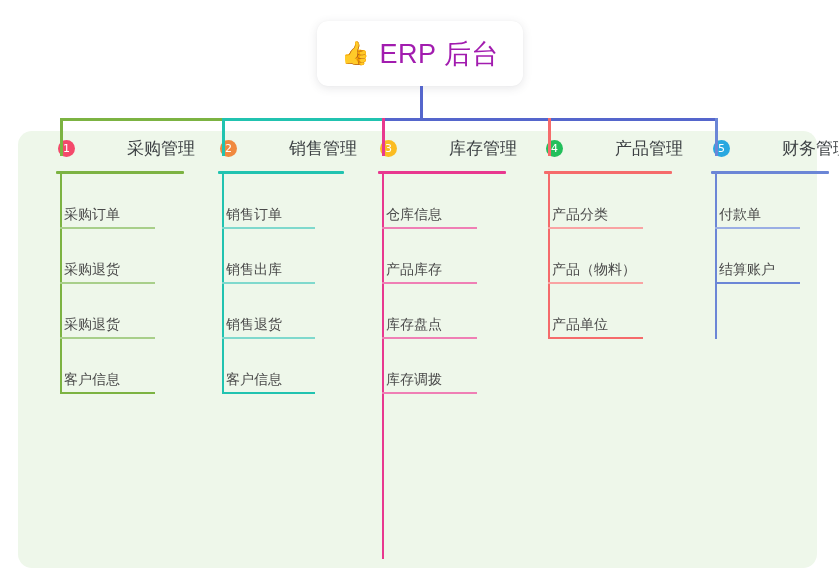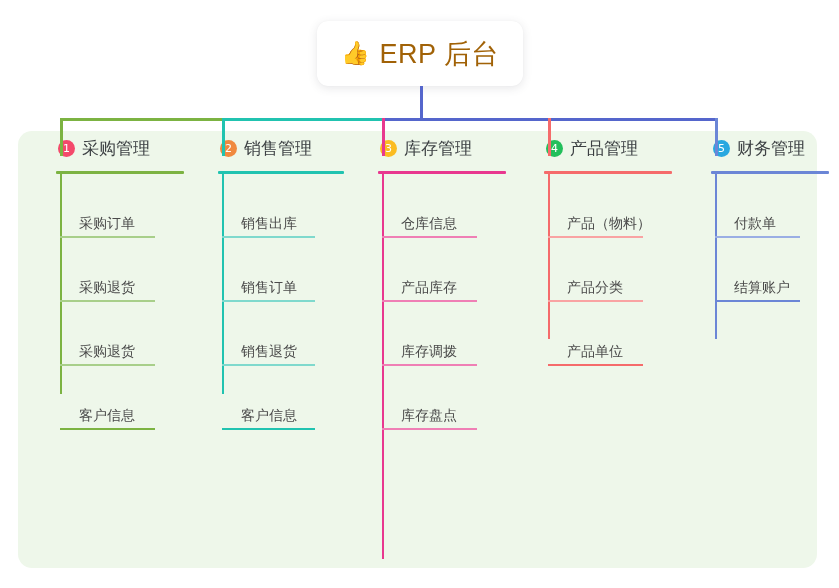--- a/index.html
+++ b/index.html
@@ -26,21 +26,21 @@
     background: #ffffff;
     border-radius: 11px;
     box-shadow: 0 2px 10px rgba(60,60,80,0.13), 0 0 1px rgba(0,0,0,0.06);
     display: flex;
     align-items: center;
     justify-content: center;
     box-sizing: border-box;
   }
   #root-title-text {
     font-size: 27px;
-    color: #a16207;
+    color: #a21caf;
     letter-spacing: 0.5px;
     white-space: nowrap;
   }
   #root-thumb {
     font-size: 23px;
     margin-right: 10px;
     line-height: 1;
     color: #f2b544;
   }
 
@@ -88,20 +88,21 @@
     line-height: 17px;
     text-align: center;
     flex: 0 0 auto;
     margin-right: 7px;
     font-family: "DejaVu Sans", sans-serif;
   }
   .col-title {
     font-size: 17px;
     color: #3c4043;
     white-space: nowrap;
+    margin-left: 45px;
   }
   .col-rule {
     height: 3px;
     border-radius: 1px;
     margin-top: 6px;
   }
 
   
   .leaves {
     position: relative;
@@ -109,25 +110,25 @@
     box-sizing: border-box;
   }
   .stem {
     position: absolute;
     left: 22px;
     top: 0;
     width: 2px;
   }
   .leaf {
     position: relative;
-    height: 64px;
+    height: 55px;
     box-sizing: border-box;
     display: flex;
     align-items: flex-end;
-    padding-left: 19px;
+    padding-left: 4px;
     padding-bottom: 6px;
   }
   .leaf-text {
     font-size: 14px;
     color: #4a4a4a;
     white-space: nowrap;
     line-height: 18px;
   }
   .leaf-rule {
     position: absolute;
@@ -187,28 +188,28 @@
     </div>
     <div class="column" style="left: 182px; width: 148px;">
       <div class="col-head">
         <span class="badge" style="background: rgb(240, 137, 63);">2</span>
         <span class="col-title">销售管理</span>
       </div>
       <div class="col-rule" style="background: rgb(33, 195, 176); width: 126px; margin-left: 18px;"></div>
       <div class="leaves">
         <div class="stem" style="background: rgb(33, 195, 176); height: 220px;"></div>
         <div class="leaf">
+          <span class="leaf-text">销售订单</span>
+          <div class="leaf-rule" style="background: rgb(127, 217, 205); width: 93px;"></div>
+        </div>
+        <div class="leaf">
           <span class="leaf-text">销售出库</span>
           <div class="leaf-rule" style="background: rgb(127, 217, 205); width: 93px;"></div>
         </div>
         <div class="leaf">
-          <span class="leaf-text">销售订单</span>
-          <div class="leaf-rule" style="background: rgb(127, 217, 205); width: 93px;"></div>
-        </div>
-        <div class="leaf">
           <span class="leaf-text">销售退货</span>
           <div class="leaf-rule" style="background: rgb(127, 217, 205); width: 93px;"></div>
         </div>
         <div class="leaf">
           <span class="leaf-text">客户信息</span>
           <div class="leaf-rule" style="background: rgb(33, 195, 176); width: 93px;"></div>
         </div>
       </div>
     </div>
     <div class="column" style="left: 342px; width: 150px;">
@@ -221,46 +222,46 @@
         <div class="stem" style="background: rgb(232, 56, 143); height: 385px;"></div>
         <div class="leaf">
           <span class="leaf-text">仓库信息</span>
           <div class="leaf-rule" style="background: rgb(239, 127, 181); width: 95px;"></div>
         </div>
         <div class="leaf">
           <span class="leaf-text">产品库存</span>
           <div class="leaf-rule" style="background: rgb(239, 127, 181); width: 95px;"></div>
         </div>
         <div class="leaf">
+          <span class="leaf-text">库存盘点</span>
+          <div class="leaf-rule" style="background: rgb(239, 127, 181); width: 95px;"></div>
+        </div>
+        <div class="leaf">
           <span class="leaf-text">库存调拨</span>
-          <div class="leaf-rule" style="background: rgb(239, 127, 181); width: 95px;"></div>
-        </div>
-        <div class="leaf">
-          <span class="leaf-text">库存盘点</span>
           <div class="leaf-rule" style="background: rgb(239, 127, 181); width: 95px;"></div>
         </div>
       </div>
     </div>
     <div class="column" style="left: 508px; width: 150px;">
       <div class="col-head">
         <span class="badge" style="background: rgb(34, 191, 91);">4</span>
         <span class="col-title">产品管理</span>
       </div>
       <div class="col-rule" style="background: rgb(245, 107, 107); width: 128px; margin-left: 18px;"></div>
       <div class="leaves">
         <div class="stem" style="background: rgb(245, 107, 107); height: 165px;"></div>
         <div class="leaf">
+          <span class="leaf-text">产品分类</span>
+          <div class="leaf-rule" style="background: rgb(249, 163, 163); width: 95px;"></div>
+        </div>
+        <div class="leaf">
           <span class="leaf-text">产品（物料）</span>
           <div class="leaf-rule" style="background: rgb(249, 163, 163); width: 95px;"></div>
         </div>
         <div class="leaf">
-          <span class="leaf-text">产品分类</span>
-          <div class="leaf-rule" style="background: rgb(249, 163, 163); width: 95px;"></div>
-        </div>
-        <div class="leaf">
           <span class="leaf-text">产品单位</span>
           <div class="leaf-rule" style="background: rgb(245, 107, 107); width: 95px;"></div>
         </div>
       </div>
     </div>
     <div class="column" style="left: 675px; width: 140px;">
       <div class="col-head">
         <span class="badge" style="background: rgb(41, 168, 224);">5</span>
         <span class="col-title">财务管理</span>
       </div>

